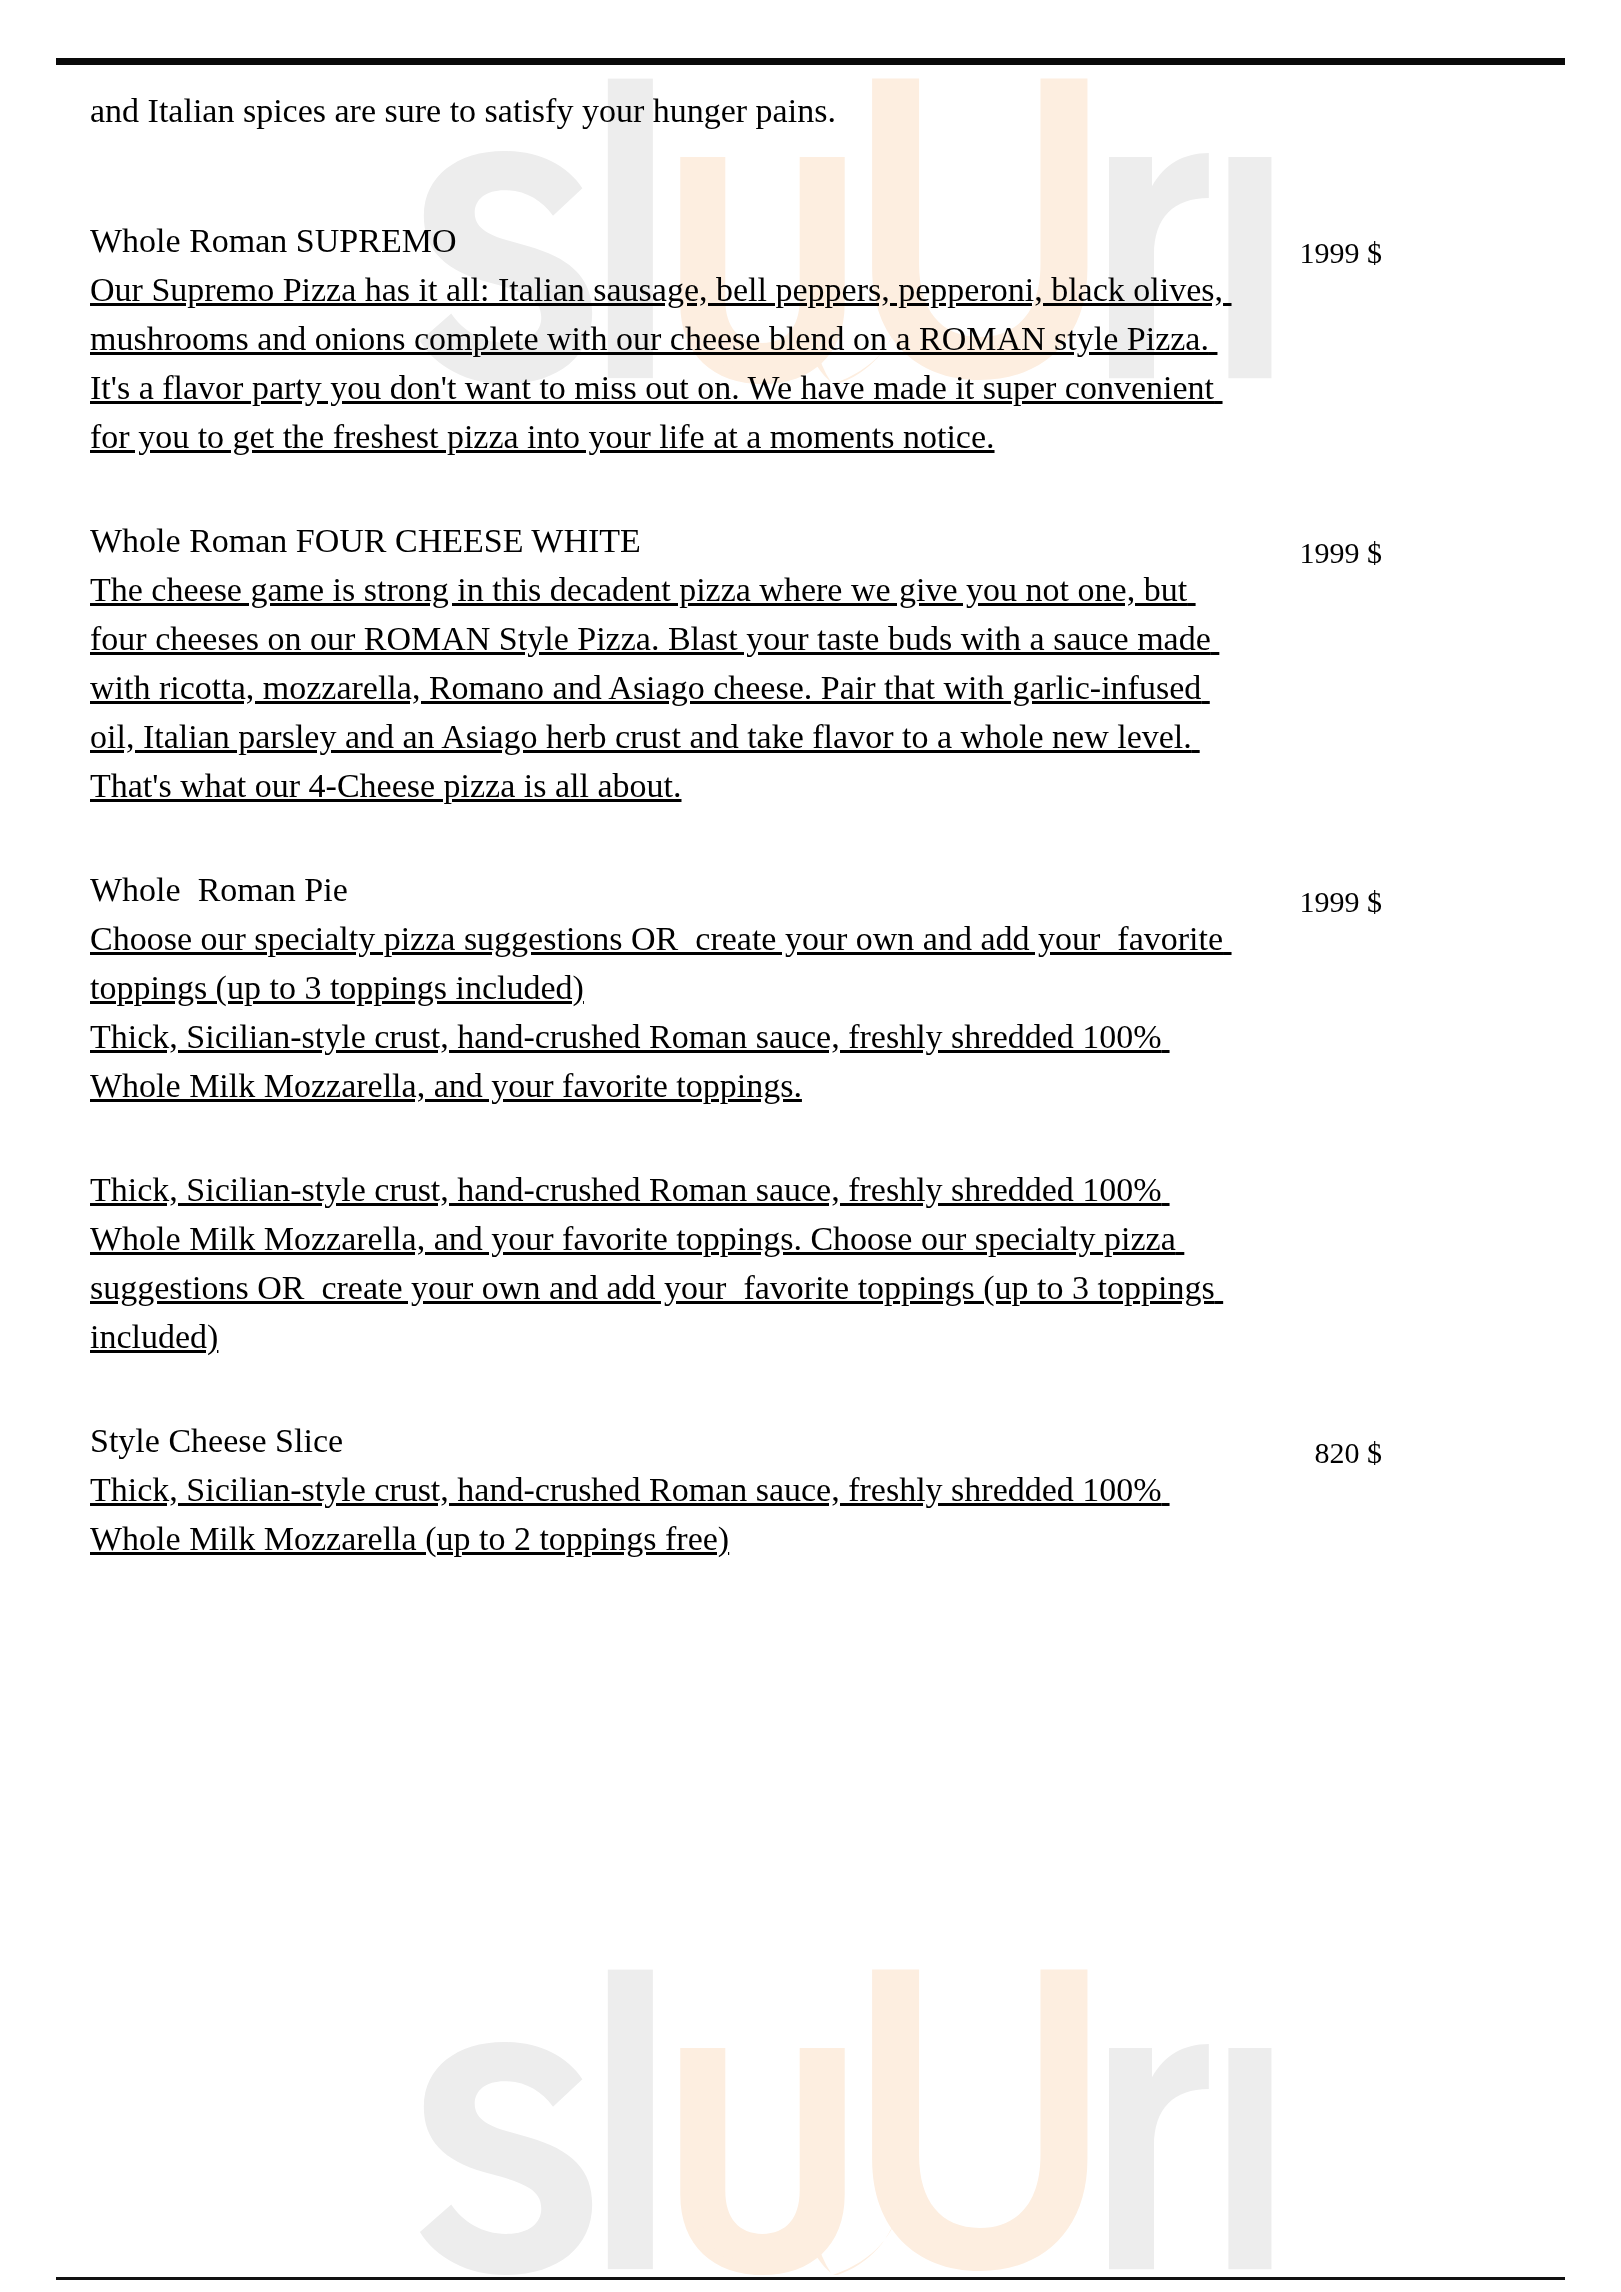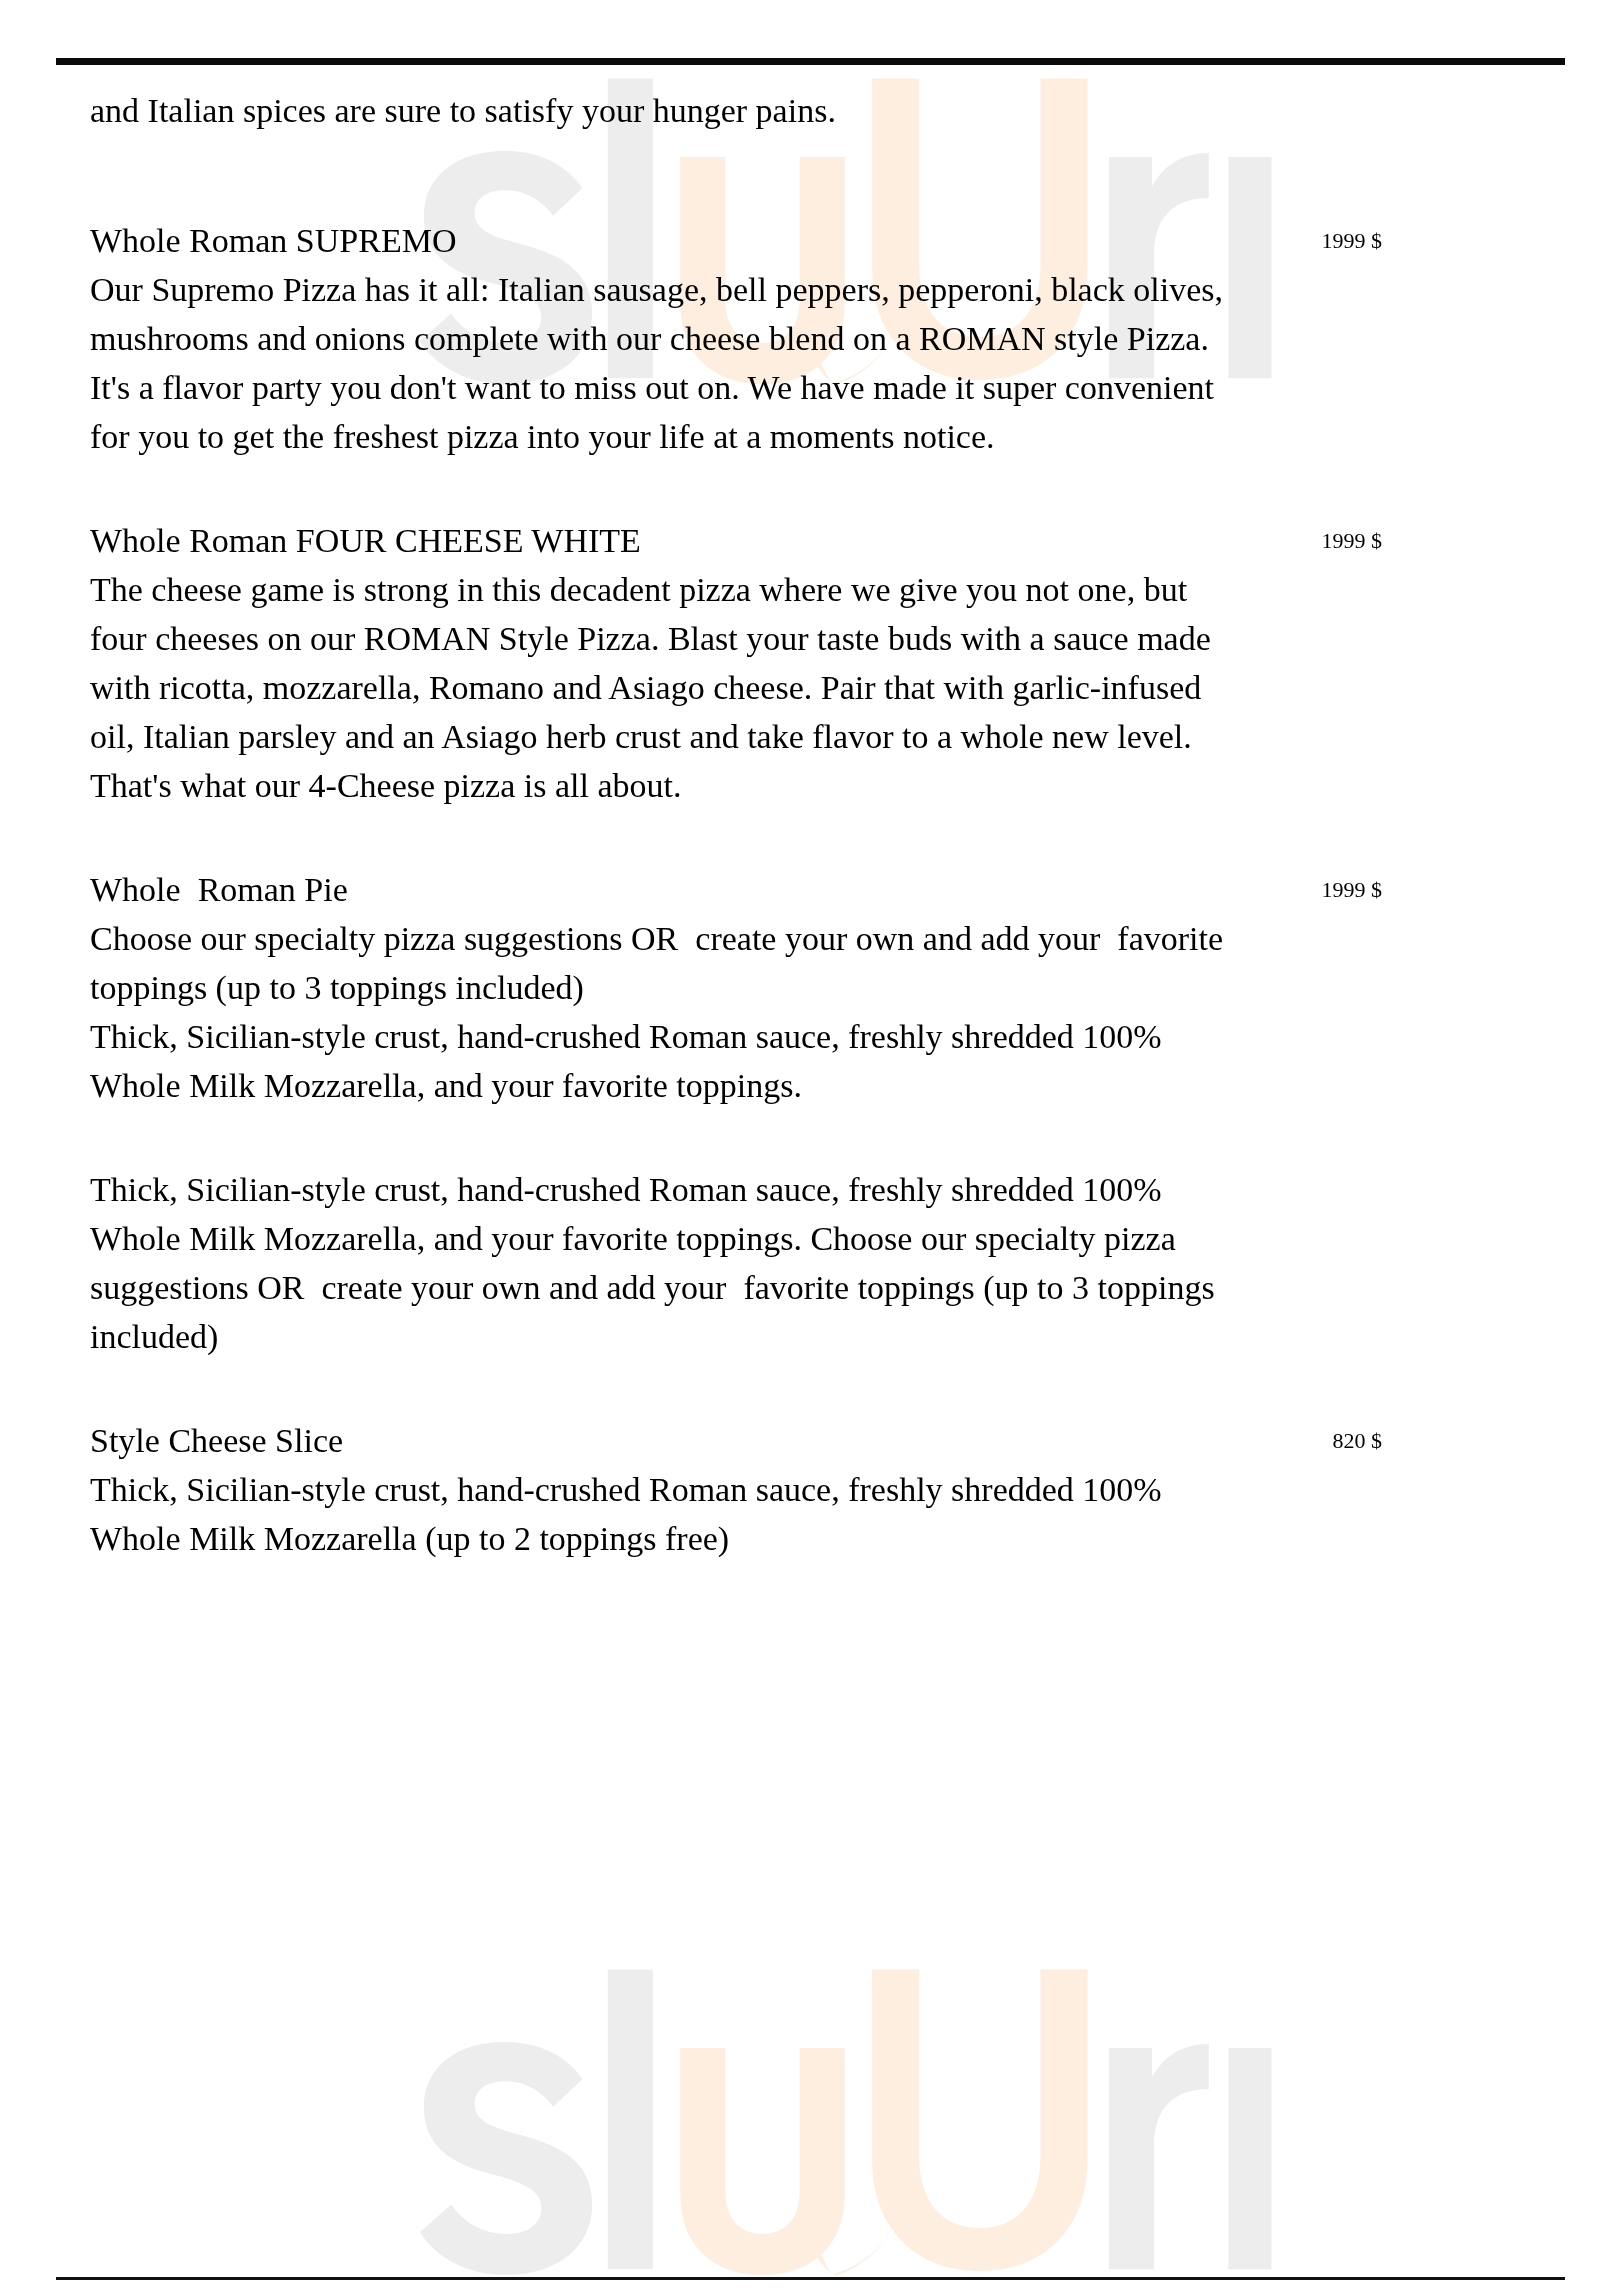--- a/index.html
+++ b/index.html
@@ -72,20 +72,21 @@
     font-size: 34px;
     line-height: 49px;
     white-space: pre-wrap;
   }
 
   .items {
     position: absolute;
     left: 0;
     top: 208px;
     width: 1621px;
+    text-decoration: underline;
   }
 
   .item {
     position: relative;
     padding: 0 0 0 0;
     margin-bottom: 55px;
   }
   .item-head {
     position: relative;
     display: block;
@@ -95,22 +96,22 @@
     position: absolute;
     left: 82px;
     top: 0;
     font-size: 34px;
     line-height: 49px;
     white-space: pre;
   }
   .item-price {
     position: absolute;
     right: 231px;
-    top: 0;
-    font-size: 22px;
+    top: 12px;
+    font-size: 30px;
     line-height: 49px;
     white-space: pre;
     text-align: right;
   }
   .item-desc {
     margin: 0;
     padding: 0 0 0 82px;
     width: 1157px;
     font-size: 34px;
     line-height: 49px;

